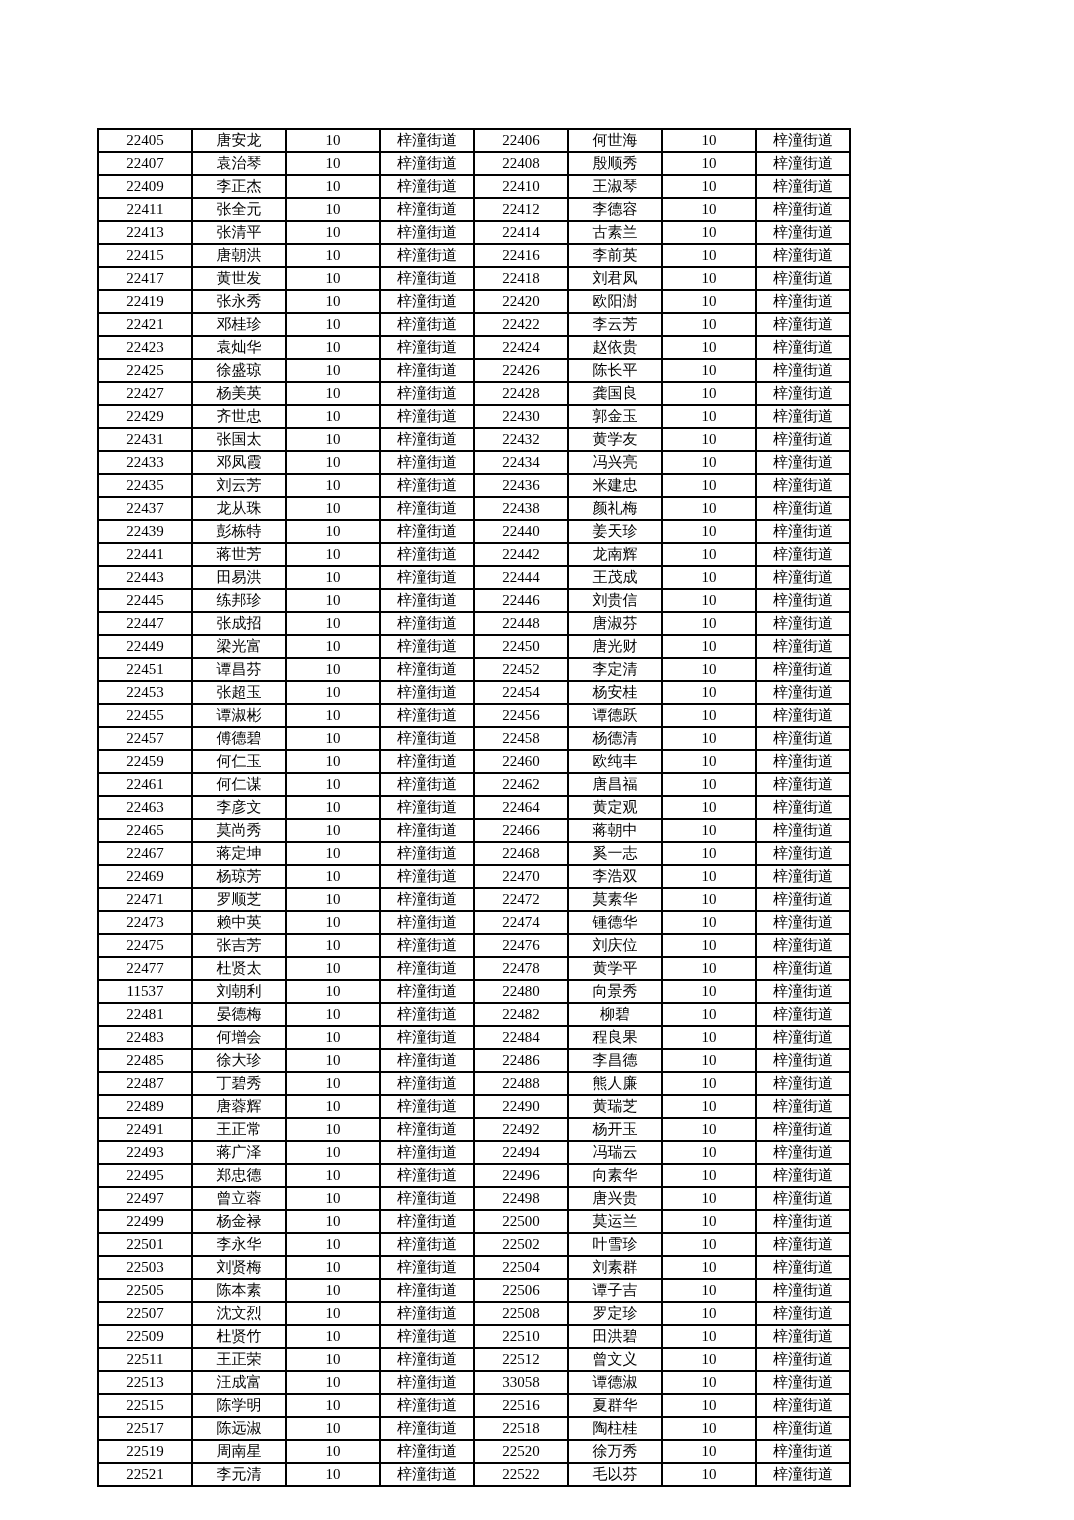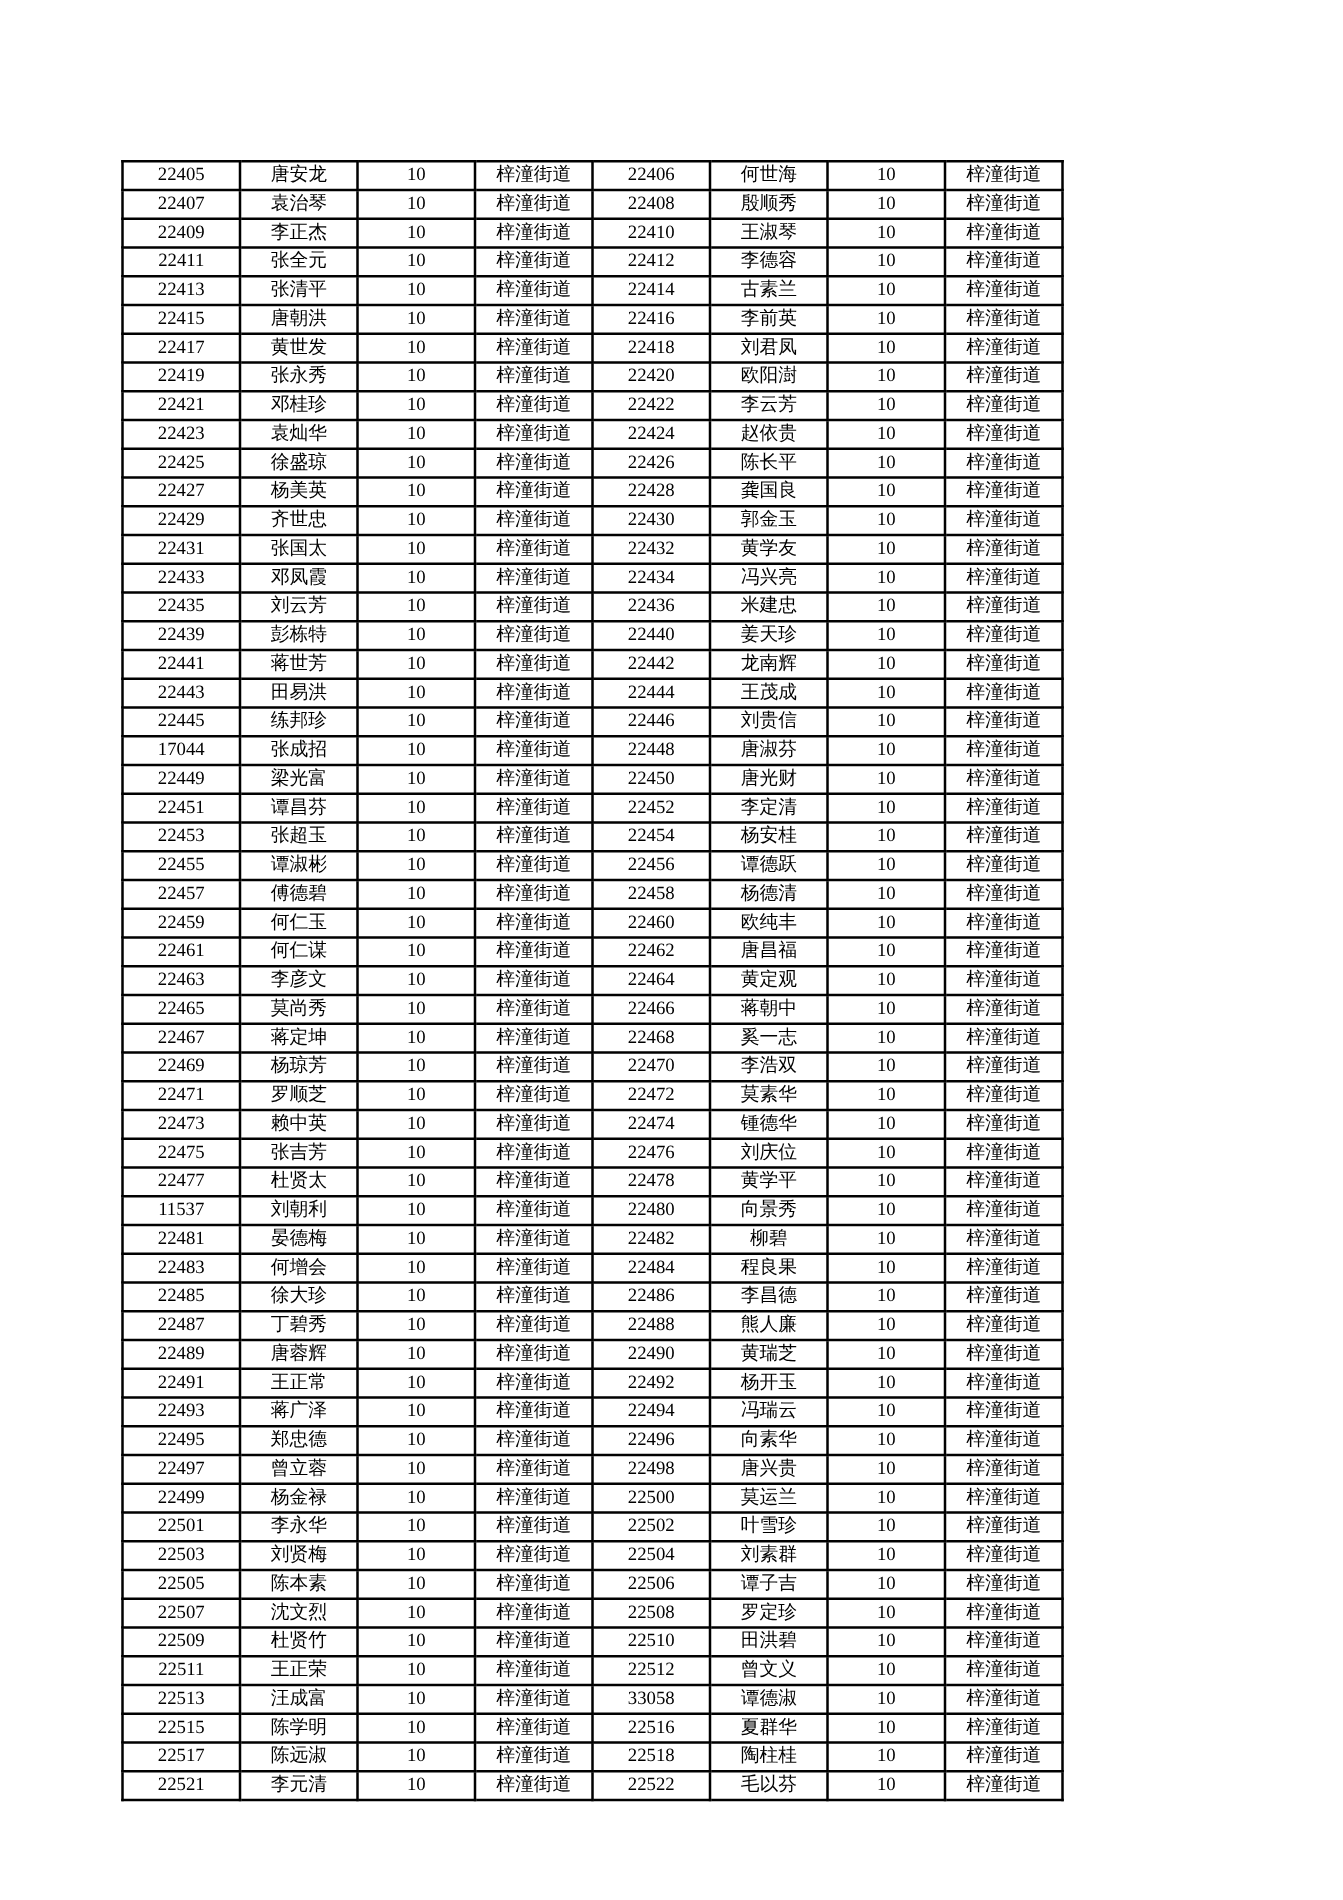--- a/index.html
+++ b/index.html
@@ -209,20 +209,30 @@
           <td>22435</td>
           <td>刘云芳</td>
           <td>10</td>
           <td>梓潼街道</td>
           <td>22436</td>
           <td>米建忠</td>
           <td>10</td>
           <td>梓潼街道</td>
         </tr>
         <tr>
+          <td>22437</td>
+          <td>龙从珠</td>
+          <td>10</td>
+          <td>梓潼街道</td>
+          <td>22438</td>
+          <td>颜礼梅</td>
+          <td>10</td>
+          <td>梓潼街道</td>
+        </tr>
+        <tr>
           <td>22439</td>
           <td>彭栋特</td>
           <td>10</td>
           <td>梓潼街道</td>
           <td>22440</td>
           <td>姜天珍</td>
           <td>10</td>
           <td>梓潼街道</td>
         </tr>
         <tr>
@@ -249,21 +259,21 @@
           <td>22445</td>
           <td>练邦珍</td>
           <td>10</td>
           <td>梓潼街道</td>
           <td>22446</td>
           <td>刘贵信</td>
           <td>10</td>
           <td>梓潼街道</td>
         </tr>
         <tr>
-          <td>17044</td>
+          <td>22447</td>
           <td>张成招</td>
           <td>10</td>
           <td>梓潼街道</td>
           <td>22448</td>
           <td>唐淑芬</td>
           <td>10</td>
           <td>梓潼街道</td>
         </tr>
         <tr>
           <td>22449</td>
@@ -605,20 +615,30 @@
           <td>10</td>
           <td>梓潼街道</td>
         </tr>
         <tr>
           <td>22517</td>
           <td>陈远淑</td>
           <td>10</td>
           <td>梓潼街道</td>
           <td>22518</td>
           <td>陶柱桂</td>
+          <td>10</td>
+          <td>梓潼街道</td>
+        </tr>
+        <tr>
+          <td>22519</td>
+          <td>周南星</td>
+          <td>10</td>
+          <td>梓潼街道</td>
+          <td>22520</td>
+          <td>徐万秀</td>
           <td>10</td>
           <td>梓潼街道</td>
         </tr>
         <tr>
           <td>22521</td>
           <td>李元清</td>
           <td>10</td>
           <td>梓潼街道</td>
           <td>22522</td>
           <td>毛以芬</td>

